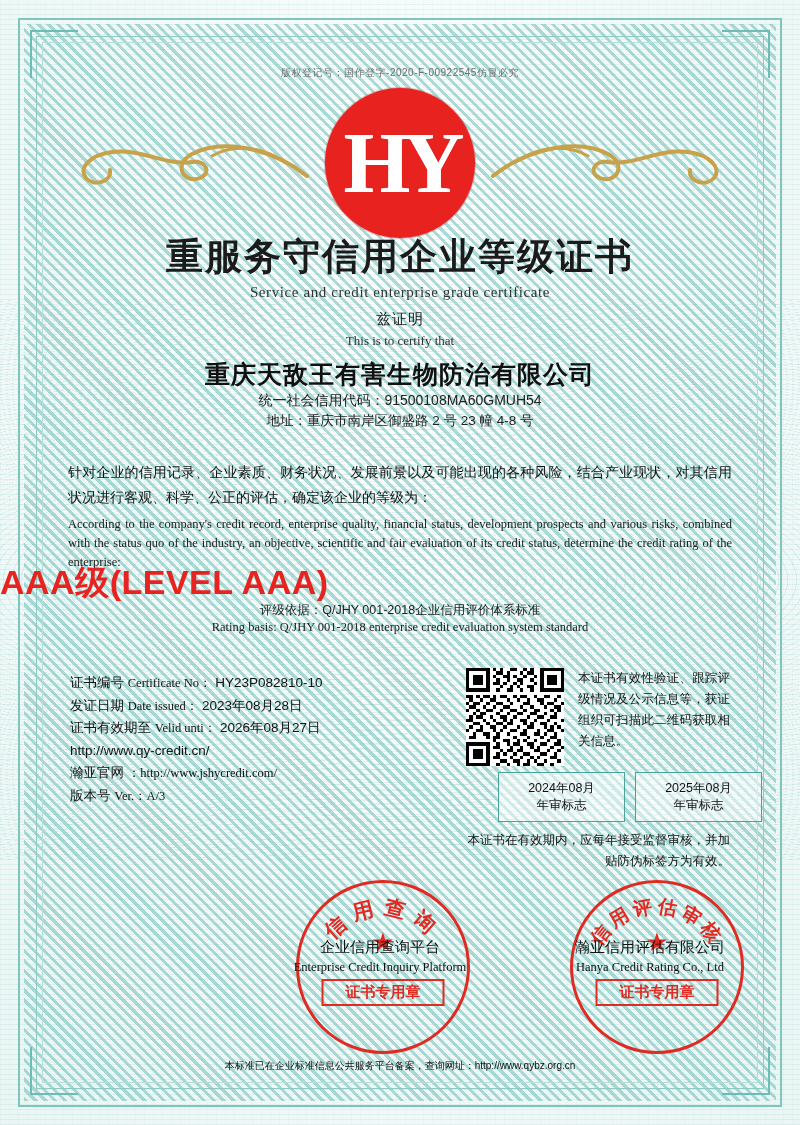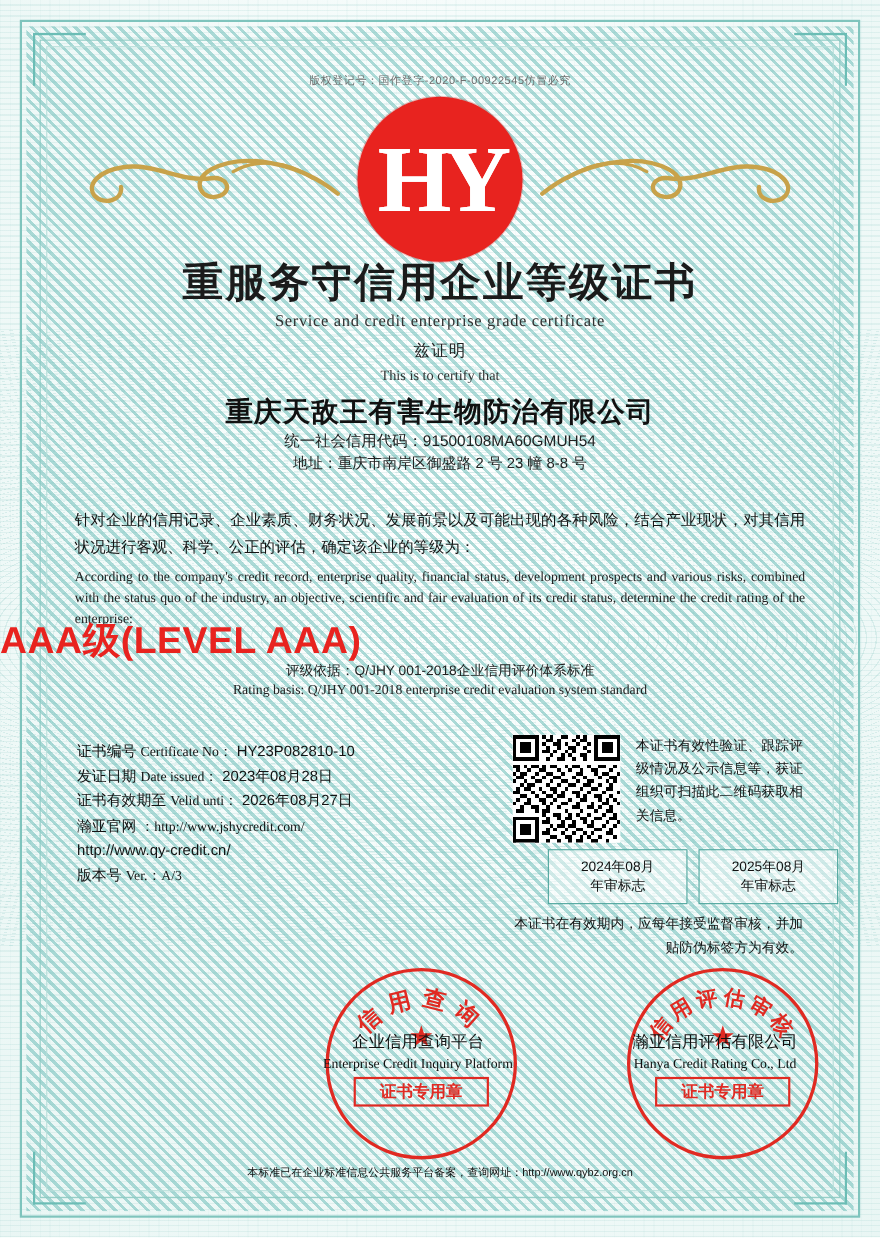--- a/index.html
+++ b/index.html
@@ -247,21 +247,21 @@
   </div>
 
   <div class="title-cn">重服务守信用企业等级证书</div>
   <div class="title-en">Service and credit enterprise grade certificate</div>
 
   <div class="certify-cn">兹证明</div>
   <div class="certify-en">This is to certify that</div>
 
   <div class="company">重庆天敌王有害生物防治有限公司</div>
   <div class="usci">统一社会信用代码：91500108MA60GMUH54</div>
-  <div class="addr">地址：重庆市南岸区御盛路 2 号 23 幢 8-8 号</div>
+  <div class="addr">地址：重庆市南岸区御盛路 2 号 23 幢 4-8 号</div>
 
   <div class="body-cn">针对企业的信用记录、企业素质、财务状况、发展前景以及可能出现的各种风险，结合产业现状，对其信用状况进行客观、科学、公正的评估，确定该企业的等级为：</div>
   <div class="body-en">According to the company's credit record, enterprise quality, financial status, development prospects and various risks, combined with the status quo of the industry, an objective, scientific and fair evaluation of its credit status, determine the credit rating of the enterprise:</div>
 
   <div class="level">AAA级(LEVEL AAA)</div>
   <div class="basis-cn">评级依据：Q/JHY 001-2018企业信用评价体系标准</div>
   <div class="basis-en">Rating basis: Q/JHY 001-2018 enterprise credit evaluation system standard</div>
 
   <div class="info">
     <div class="row">
@@ -272,25 +272,25 @@
     <div class="row">
       <span>发证日期</span>
       <span class="en">Date issued：</span>
       <span>2023年08月28日</span>
     </div>
     <div class="row">
       <span>证书有效期至</span>
       <span class="en">Velid unti：</span>
       <span>2026年08月27日</span>
     </div>
+    <div class="row">http://www.qy-credit.cn/</div>
     <div class="row">
       <span>瀚亚官网</span>
       <span class="en">：http://www.jshycredit.com/</span>
     </div>
-    <div class="row">http://www.qy-credit.cn/</div>
     <div class="row">
       <span>版本号</span>
       <span class="en">Ver.：A/3</span>
     </div>
   </div>
 
   <div class="qr">
     <svg width="98" height="98" viewBox="0 0 29 29" shape-rendering="crispEdges">
       <rect width="29" height="29" fill="#ffffff"></rect>
       <g fill="#000000">

